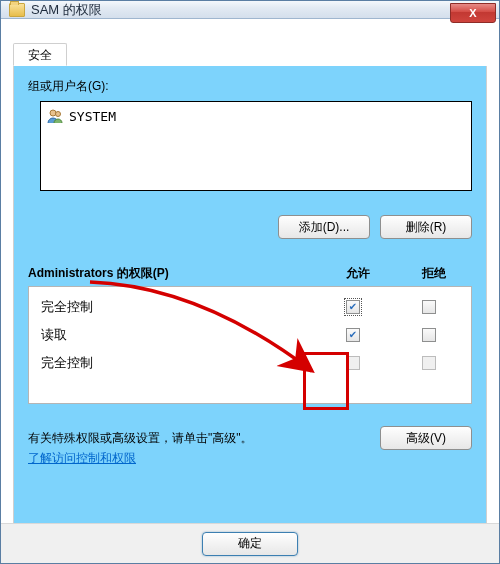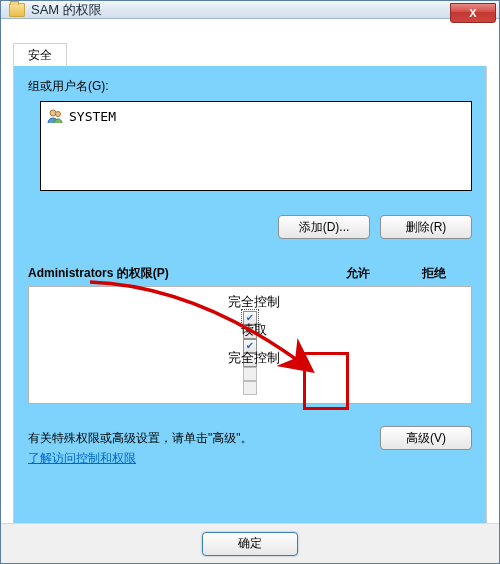--- a/index.html
+++ b/index.html
@@ -154,21 +154,20 @@
     border: 1px solid #b5b5b5;
     background: #fff;
     height: 118px;
     padding: 6px 4px;
     position: relative;
   }
   .perm-row {
     display: flex;
     align-items: center;
     height: 28px;
-    flex-direction: column;
   }
   .perm-row .name {
     flex: 1;
     padding-left: 8px;
     font-size: 13px;
   }
   .perm-row .cell {
     width: 76px;
     display: flex;
     justify-content: center;

